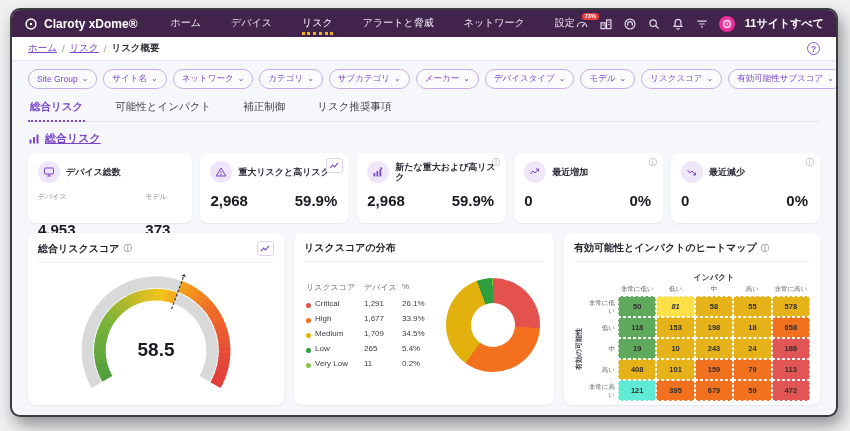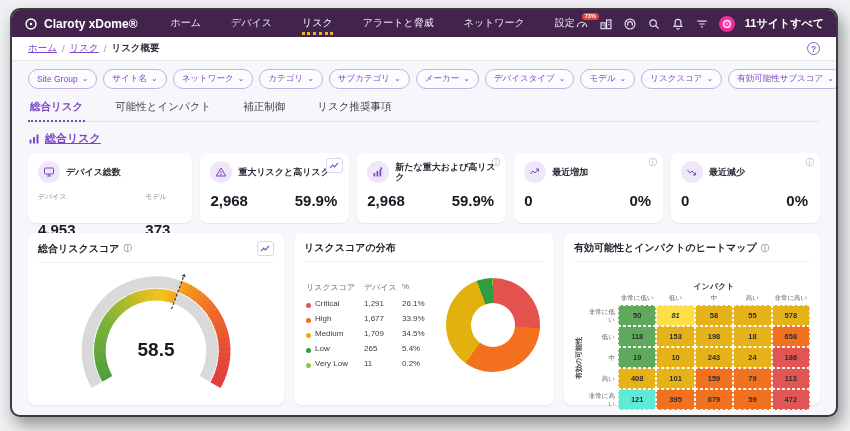--- a/index.html
+++ b/index.html
@@ -72,21 +72,21 @@
   .gauge-value { position:absolute; left:0; right:0; top:72px; text-align:center; font-size:19px; font-weight:bold; color:#1a1a22; }
   
   .dist-body { display:flex; align-items:center; gap:10px; margin-top:16px; }
   .dist-table { display:grid; grid-template-columns:58px 38px 34px; row-gap:6px; font-size:8px; color:#3a3a45; margin-left:2px; }
   .dist-h { color:#70707c; }
   .dist-label { display:flex; align-items:flex-end; gap:4px; }
   .dot { width:5px; height:5px; border-radius:50%; flex:0 0 auto; }
   .donut { width:94px; height:94px; border-radius:50%; position:relative; margin-left:auto; margin-right:4px; cursor:pointer; }
   .donut .hole { position:absolute; inset:25px; background:#fff; border-radius:50%; }
   
-  .hm { margin-top:19px; }
+  .hm { margin-top:10px; }
   .hm-xtitle { margin-left:44px; text-align:center; font-size:8px; font-weight:bold; color:#33333d; height:11px; }
   .hm-cols { display:flex; margin-left:44px; height:13px; align-items:center; }
   .hm-cols div { flex:1; text-align:center; font-size:6.5px; color:#55555f; white-space:nowrap; }
   .hm-rows { display:flex; }
   .hm-ycol { width:10px; display:flex; align-items:center; justify-content:center; }
   .hm-ycol span { transform:rotate(-90deg); white-space:nowrap; font-size:7px; font-weight:bold; color:#44444e; display:block; }
   .hm-grid { flex:1; }
   .hm-row { display:flex; height:21px; }
   .hm-rlabel { width:34px; font-size:6.5px; color:#55555f; display:flex; align-items:center; justify-content:flex-end; text-align:right; padding-right:3px; line-height:1.15; }
   .hm-cell { flex:1; display:flex; align-items:center; justify-content:center; font-size:7.5px; font-weight:bold; color:#2e2e2e; border:1px dashed rgba(255,255,255,.95); cursor:pointer; }

